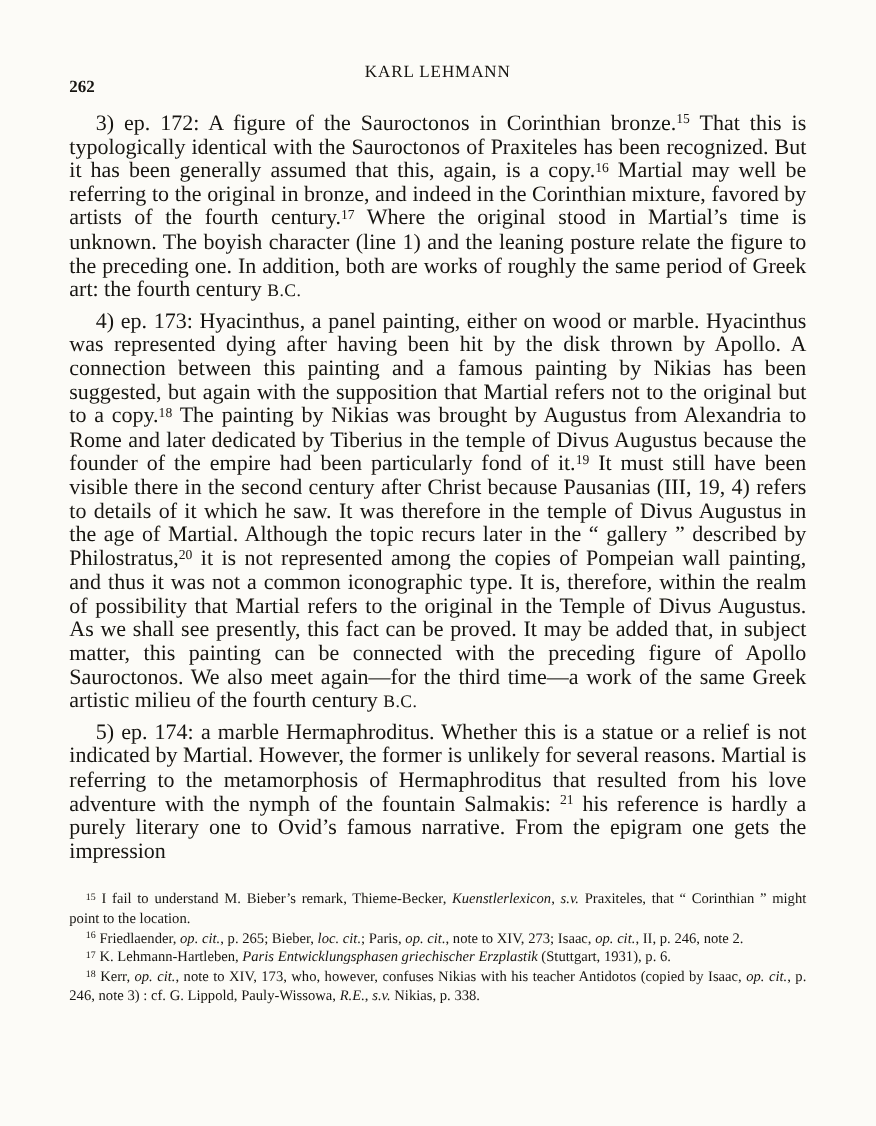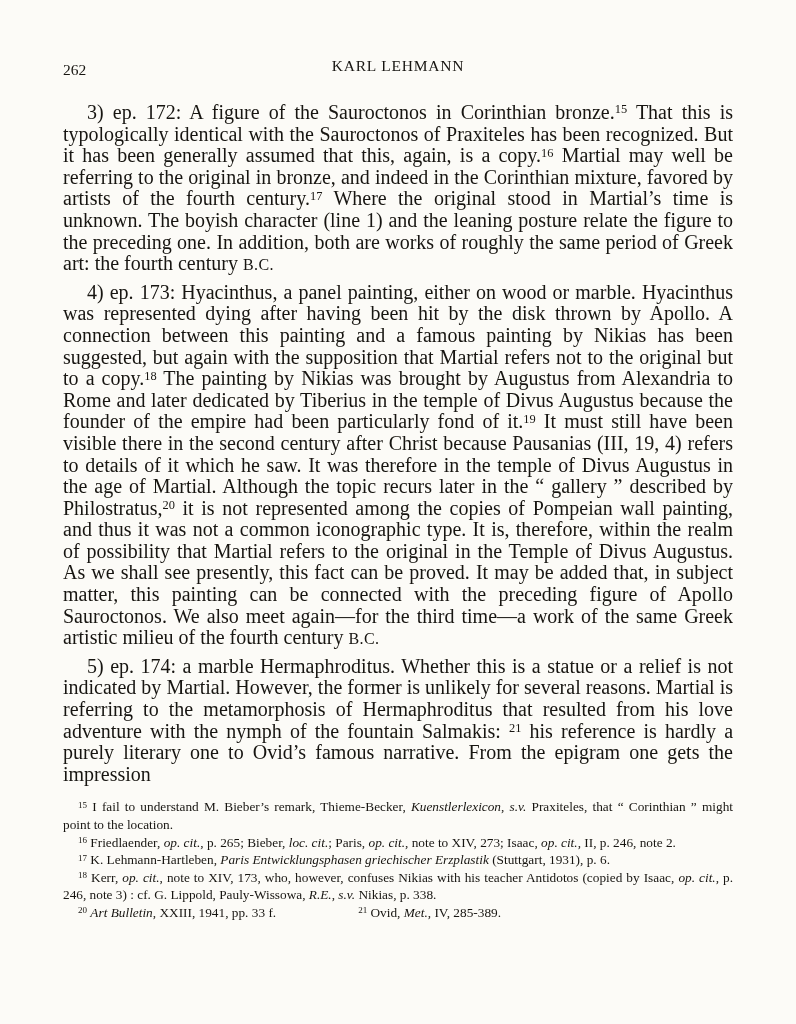--- a/index.html
+++ b/index.html
@@ -14,39 +14,39 @@
     width: 796px; height: 1024px;
     padding: 57px 63px 0 63px;
     overflow: hidden;
   }
   .running-header {
     position: relative;
     text-align: center;
     font-size: 15.5px;
     margin-bottom: 27px;
   }
-  .page-number { position: absolute; left: 0; top: 4px; }
+  .page-number { position: absolute; left: 0; top: 14px; font-weight: bold; }
   .running-head { letter-spacing: 0.8px; }
   .body-text {
     font-size: 20px;
     line-height: 21.6px;
     text-align: justify;
   }
   .para { margin: 0; text-indent: 24px; }
   .para + .para { margin-top: 6px; }
   .it { font-style: italic; }
   .fnref {
     font-size: 0.62em;
     position: relative;
     top: -0.45em;
     line-height: 0;
   }
   .sc { font-size: 0.8em; letter-spacing: 0.4px; }
   .footnotes {
-    margin-top: 13px;
+    margin-top: 23px;
     font-size: 13.3px;
     line-height: 17.6px;
     text-align: justify;
   }
   .fn { margin: 0; text-indent: 15px; }
   .footnotes .fnref { font-size: 0.68em; top: -0.4em; }
 </style>
 </head>
 <body>
 
@@ -61,16 +61,15 @@
     <p class="para"><span>3) ep. 172: A figure of the Sauroctonos in Corinthian bronze.</span><span class="fnref">15</span><span> That this is typologically identical with the Sauroctonos of Praxiteles has been recognized. But it has been generally assumed that this, again, is a copy.</span><span class="fnref">16</span><span> Martial may well be referring to the original in bronze, and indeed in the Corinthian mixture, favored by artists of the fourth century.</span><span class="fnref">17</span><span> Where the original stood in Martial’s time is unknown. The boyish character (line 1) and the leaning posture relate the figure to the preceding one. In addition, both are works of roughly the same period of Greek art: the fourth century </span><span class="sc">B.C.</span></p>
     <p class="para"><span>4) ep. 173: Hyacinthus, a panel painting, either on wood or marble. Hyacinthus was represented dying after having been hit by the disk thrown by Apollo. A connection between this painting and a famous painting by Nikias has been suggested, but again with the supposition that Martial refers not to the original but to a copy.</span><span class="fnref">18</span><span> The painting by Nikias was brought by Augustus from Alexandria to Rome and later dedicated by Tiberius in the temple of Divus Augustus because the founder of the empire had been particularly fond of it.</span><span class="fnref">19</span><span> It must still have been visible there in the second century after Christ because Pausanias (III, 19, 4) refers to details of it which he saw. It was therefore in the temple of Divus Augustus in the age of Martial. Although the topic recurs later in the “ gallery ” described by Philostratus,</span><span class="fnref">20</span><span> it is not represented among the copies of Pompeian wall painting, and thus it was not a common iconographic type. It is, therefore, within the realm of possibility that Martial refers to the original in the Temple of Divus Augustus. As we shall see presently, this fact can be proved. It may be added that, in subject matter, this painting can be connected with the preceding figure of Apollo Sauroctonos. We also meet again—for the third time—a work of the same Greek artistic milieu of the fourth century </span><span class="sc">B.C.</span></p>
     <p class="para"><span>5) ep. 174: a marble Hermaphroditus. Whether this is a statue or a relief is not indicated by Martial. However, the former is unlikely for several reasons. Martial is referring to the metamorphosis of Hermaphroditus that resulted from his love adventure with the nymph of the fountain Salmakis: </span><span class="fnref">21</span><span> his reference is hardly a purely literary one to Ovid’s famous narrative. From the epigram one gets the impression</span></p>
   </main>
 
   <footer class="footnotes">
     <p class="fn"><span class="fnref">15</span><span> I fail to understand M. Bieber’s remark, Thieme-Becker, </span><span class="it">Kuenstlerlexicon</span><span>, </span><span class="it">s.v.</span><span> Praxiteles, that “ Corinthian ” might point to the location.</span></p>
     <p class="fn"><span class="fnref">16</span><span> Friedlaender, </span><span class="it">op. cit.</span><span>, p. 265; Bieber, </span><span class="it">loc. cit.</span><span>; Paris, </span><span class="it">op. cit.</span><span>, note to XIV, 273; Isaac, </span><span class="it">op. cit.</span><span>, II, p. 246, note 2.</span></p>
     <p class="fn"><span class="fnref">17</span><span> K. Lehmann-Hartleben, </span><span class="it">Paris Entwicklungsphasen griechischer Erzplastik</span><span> (Stuttgart, 1931), p. 6.</span></p>
     <p class="fn"><span class="fnref">18</span><span> Kerr, </span><span class="it">op. cit.</span><span>, note to XIV, 173, who, however, confuses Nikias with his teacher Antidotos (copied by Isaac, </span><span class="it">op. cit.</span><span>, p. 246, note 3) : cf. G. Lippold, Pauly-Wissowa, </span><span class="it">R.E.</span><span>, </span><span class="it">s.v.</span><span> Nikias, p. 338.</span></p>
-    <p class="fn"><span class="fnref">20</span><span> </span><span class="it">Art Bulletin</span><span>, XXIII, 1941, pp. 33 f.</span><span style="display: inline-block; width: 82px;"></span><span class="fnref">21</span><span> Ovid, </span><span class="it">Met.</span><span>, IV, 285-389.</span></p>
   </footer>
 
 </div>
 
 </body></html>

